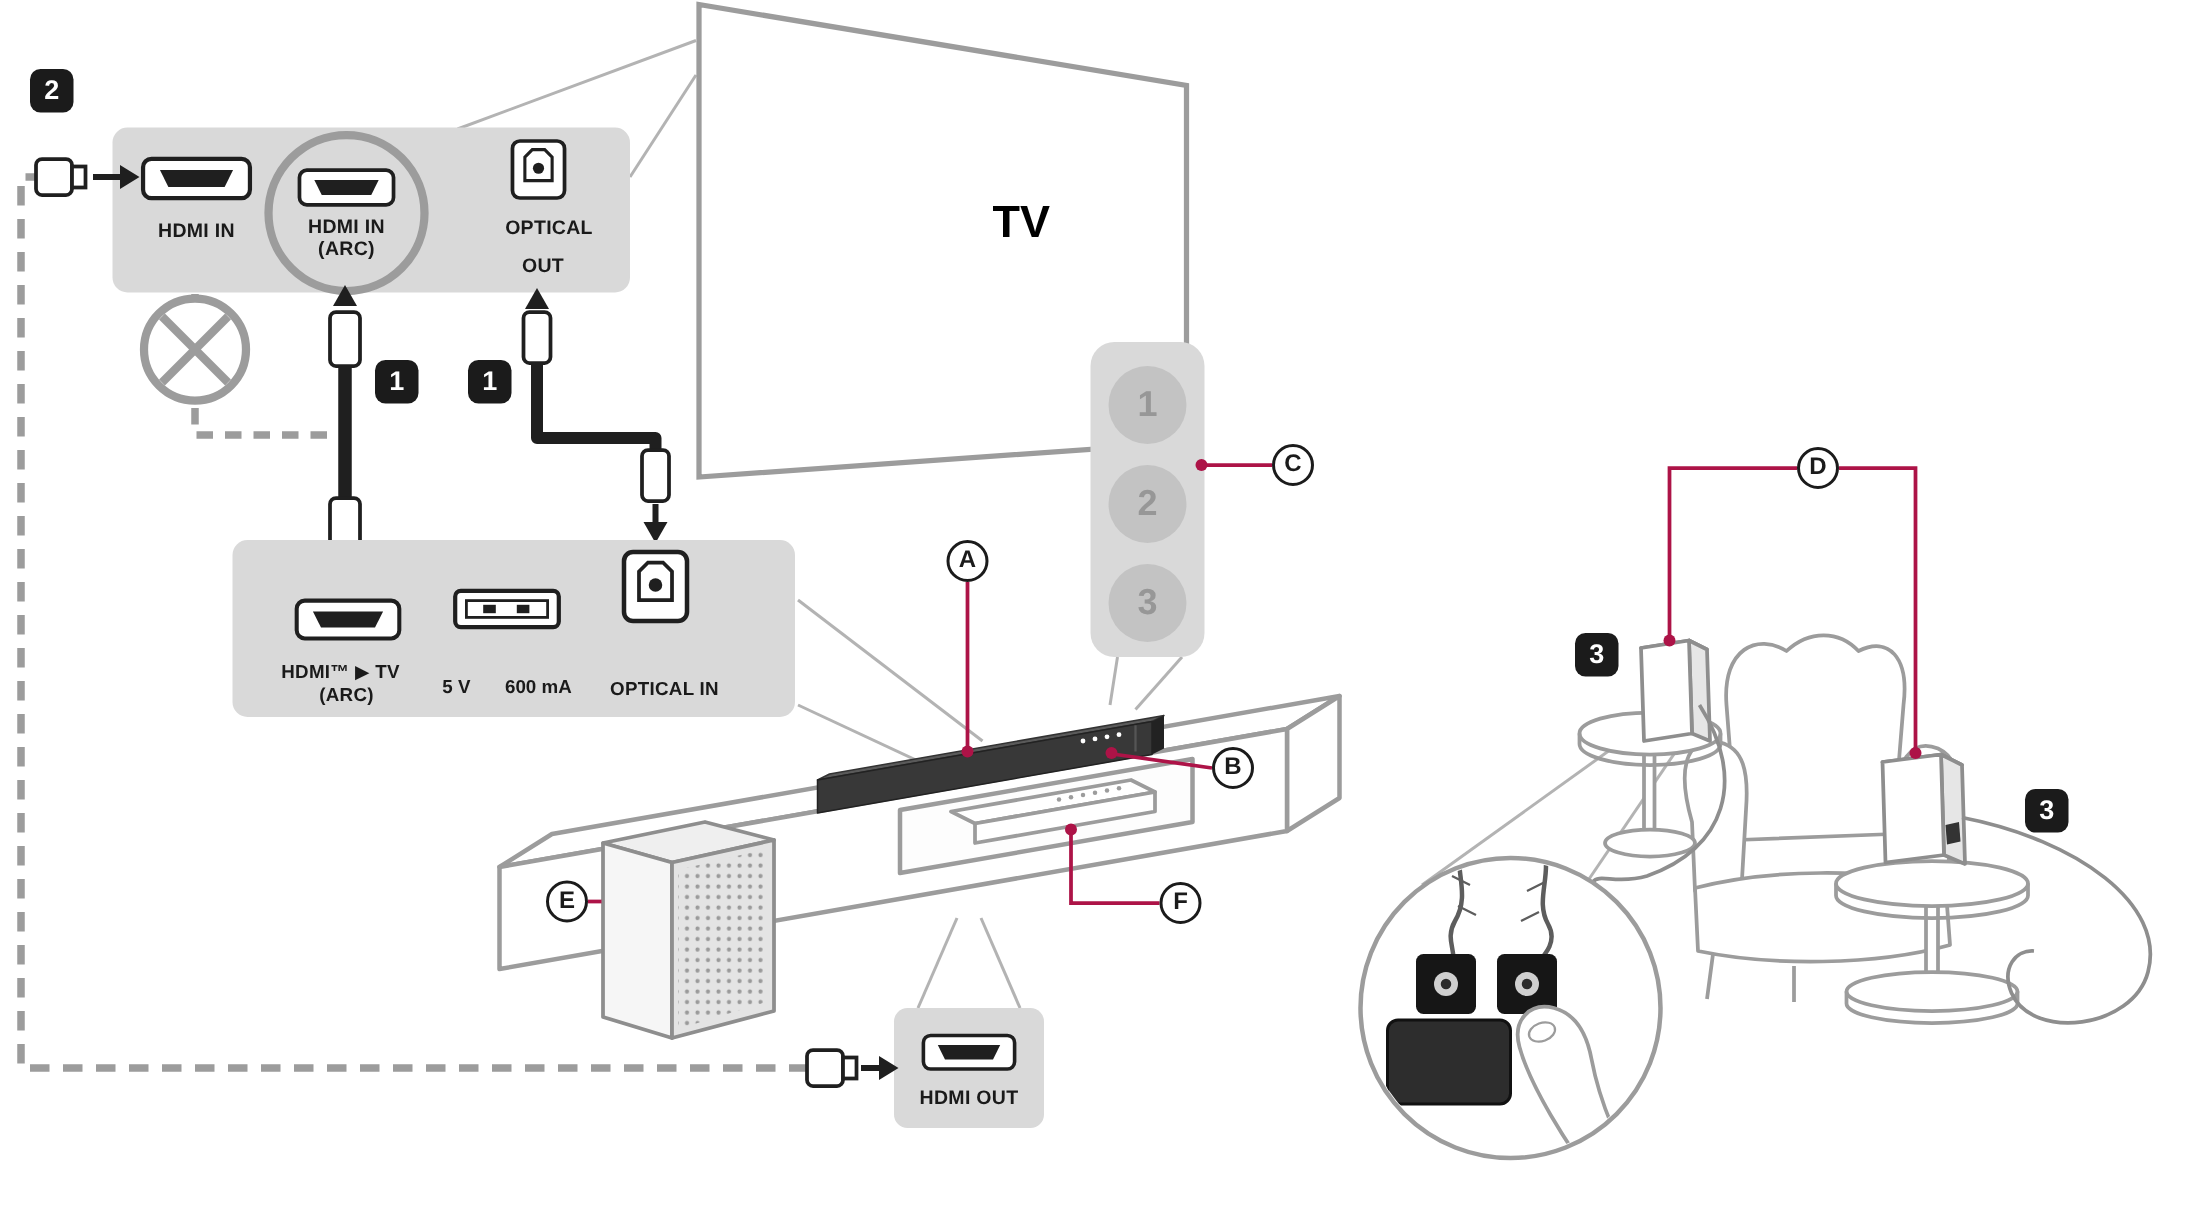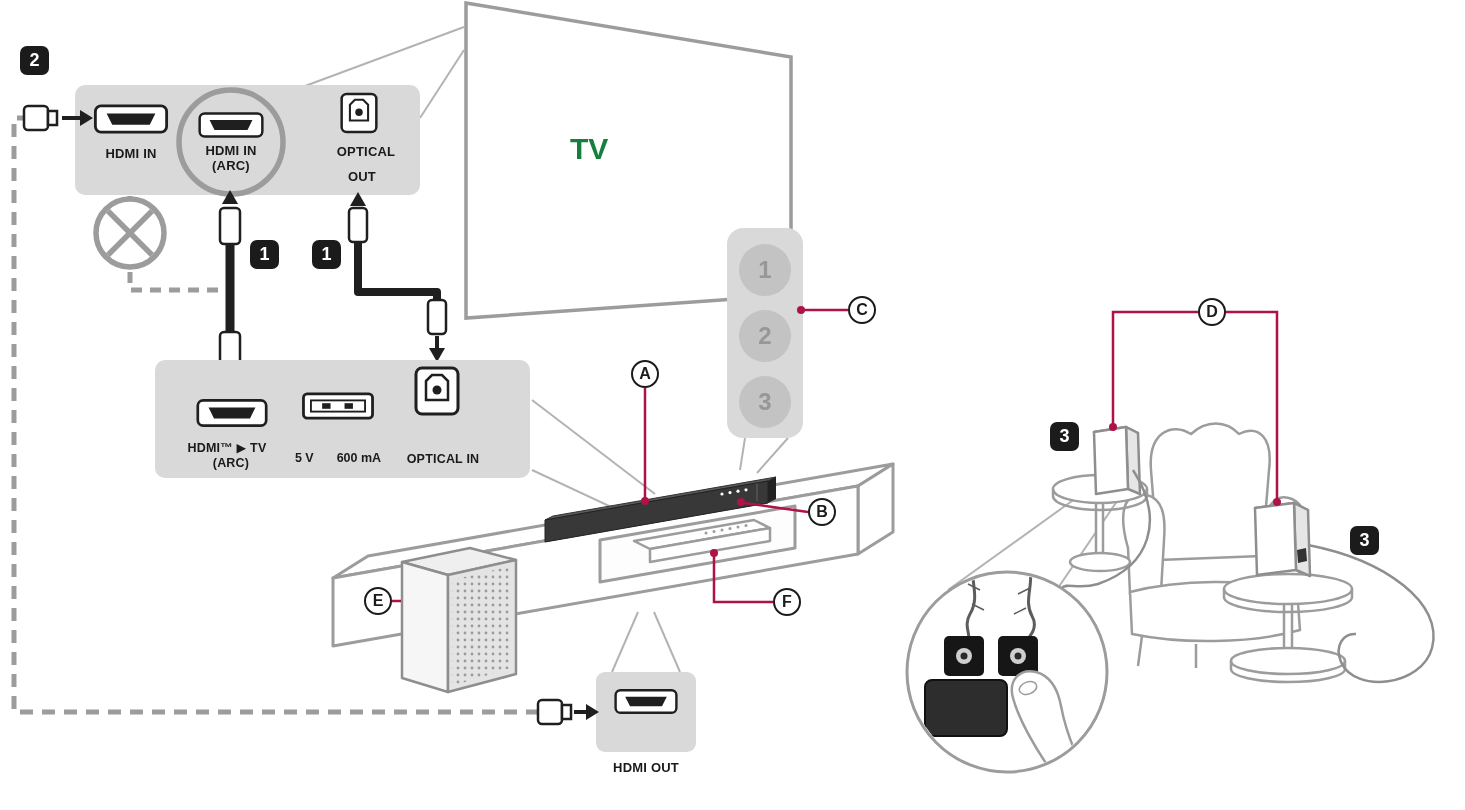--- a/index.html
+++ b/index.html
@@ -5,21 +5,21 @@
   *{margin:0;padding:0;box-sizing:border-box}
   html,body{background:#fff}
   body{font-family:"Liberation Sans","DejaVu Sans",sans-serif;color:#1a1a1a}
   .stage{position:relative;width:1465px;height:810px;background:#fff;overflow:hidden}
   .art{position:absolute;left:0;top:0}
   .lbl{position:absolute;font-weight:bold;color:#1a1a1a;text-align:center;font-size:13px;line-height:1.15;letter-spacing:.2px;white-space:nowrap}
   .lbl.small{font-size:12.5px}
   .badge{position:absolute;width:29px;height:29px;background:#1b1b1b;border-radius:7px;color:#fff;font-weight:bold;font-size:18px;display:flex;align-items:center;justify-content:center}
   .callout{position:absolute;width:28px;height:28px;border:2.5px solid #1b1b1b;border-radius:50%;background:#fff;color:#1b1b1b;font-weight:bold;font-size:16px;display:flex;align-items:center;justify-content:center}
   .tvnum{position:absolute;width:52px;height:52px;text-align:center;line-height:52px;font-size:24px;font-weight:bold;color:#979797}
-  .tv-title{position:absolute;font-size:30px;font-weight:bold;color:#15803d;text-align:left;width:130px}
+  .tv-title{position:absolute;font-size:30px;font-weight:bold;color:#000000;text-align:right;width:130px}
   .usb-label{position:absolute;display:flex;align-items:flex-start;justify-content:center;gap:4px;font-weight:bold;font-size:12.5px;color:#1a1a1a}
   .dc{display:inline-block;width:15px}
   .dc .t{height:2.5px;background:#1a1a1a;margin-bottom:2.5px}
   .dc .b{height:2.5px;background:repeating-linear-gradient(90deg,#1a1a1a 0 3.5px,transparent 3.5px 6px)}
 </style>
 </head>
 <body>
 
 <div class="stage">
 
@@ -274,15 +274,15 @@
 
 <div class="lbl small" style="left:152px;top:441px;width:150px">HDMI™ ▶ TV</div>
 <div class="lbl small" style="left:156px;top:456px;width:150px">(ARC)</div>
 <div class="usb-label" style="left:276px;top:451px;width:124px">
   <span>5 V</span>
   <span class="dc"><span class="t"></span><span class="b"></span></span>
   <span>600 mA</span>
 </div>
 <div class="lbl small" style="left:385px;top:452px;width:116px">OPTICAL IN</div>
 
-<div class="lbl" style="left:588px;top:761px;width:116px">HDMI OUT</div>
+<div class="lbl" style="left:588px;top:725px;width:116px">HDMI OUT</div>
 
 </div>
 
 </body></html>

